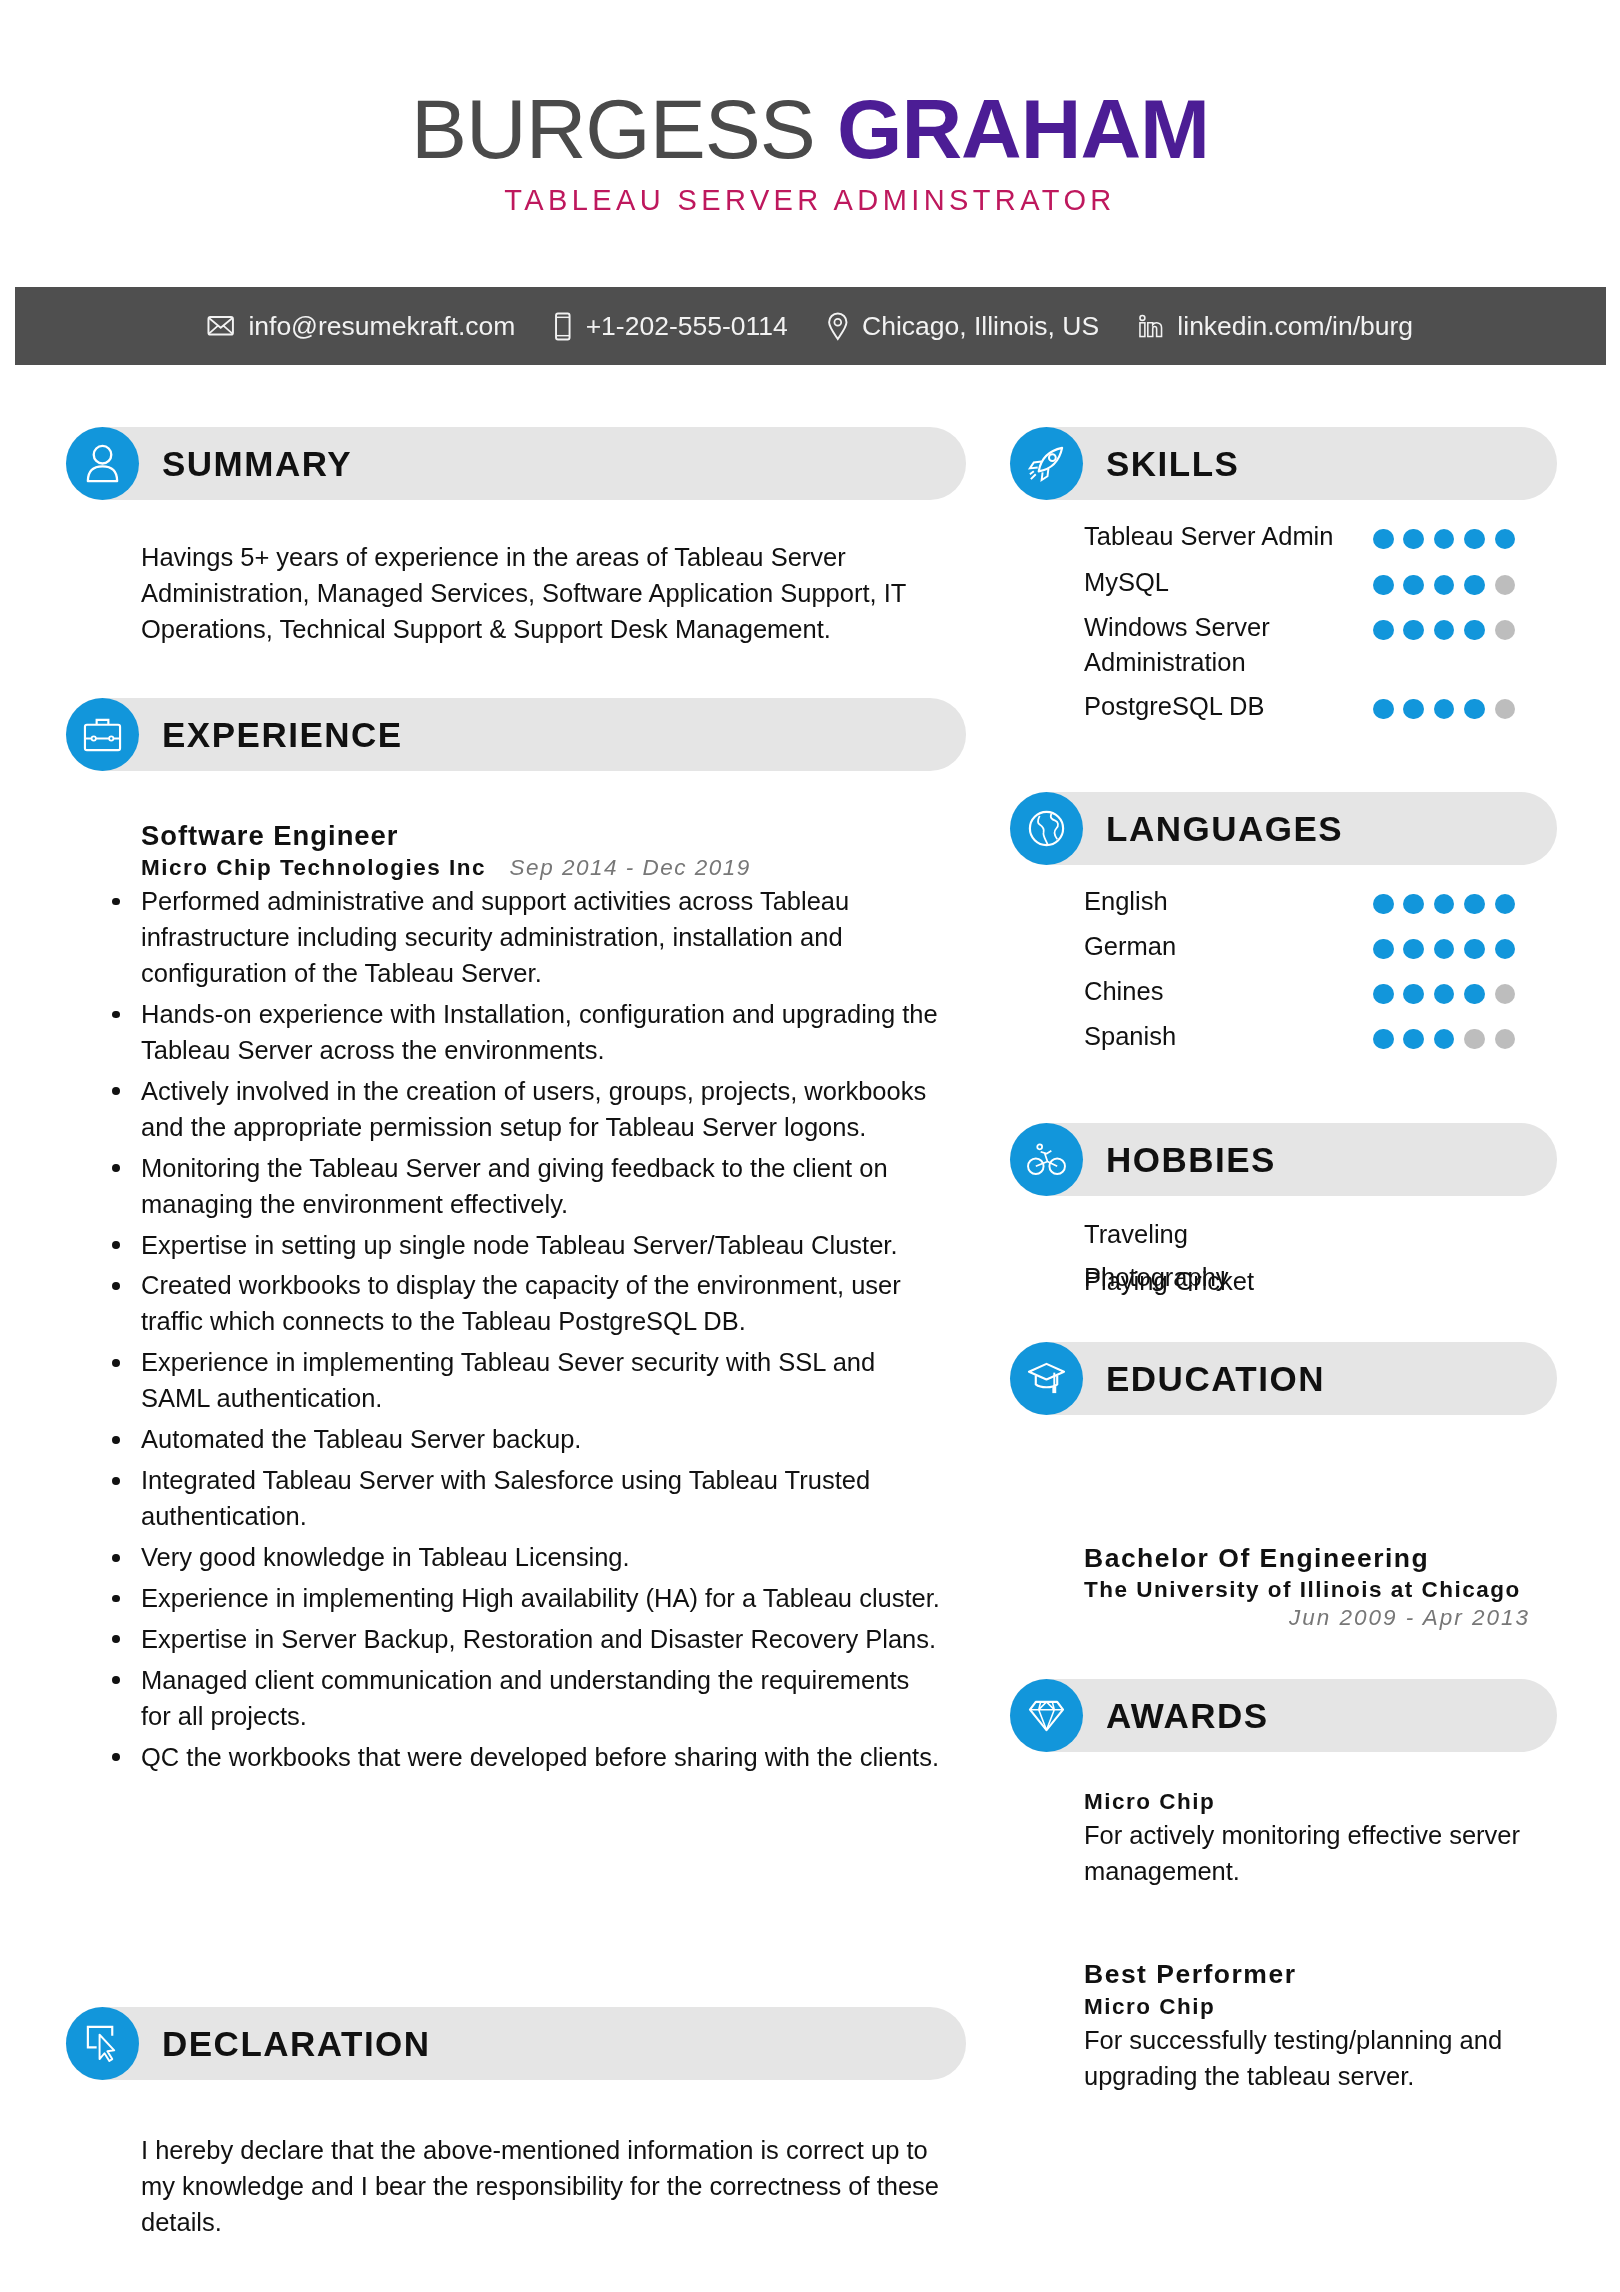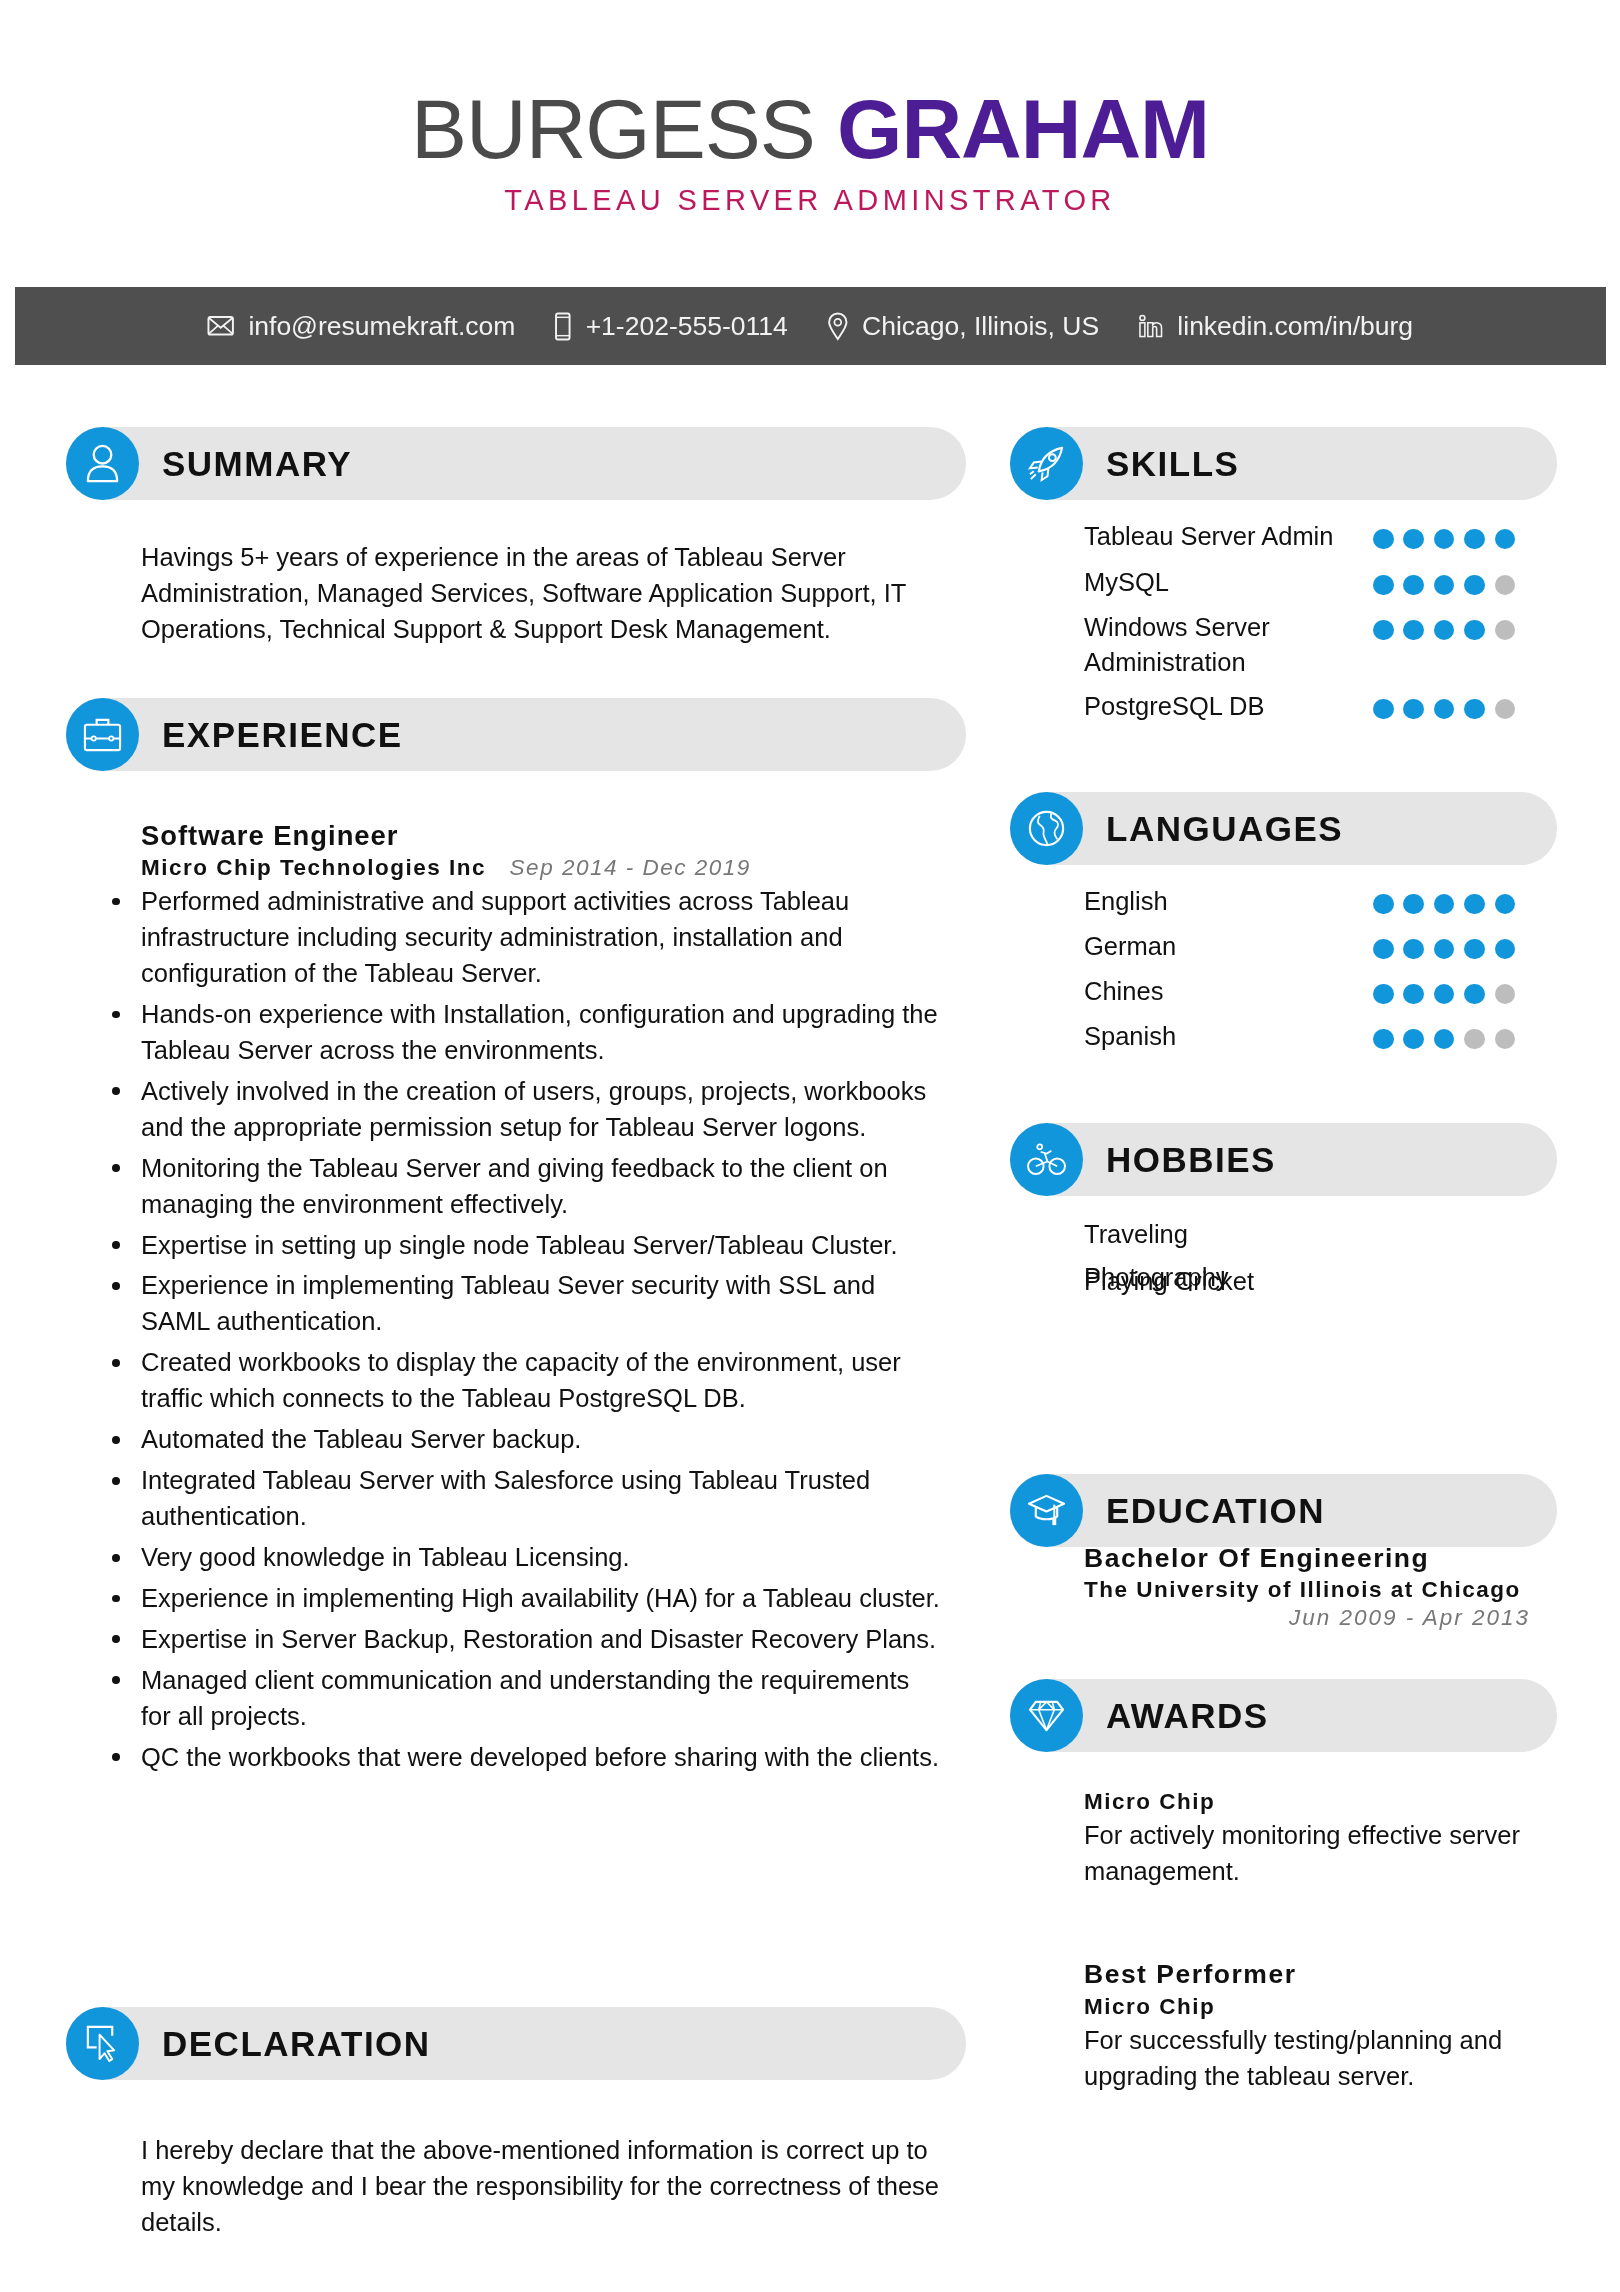--- a/index.html
+++ b/index.html
@@ -135,22 +135,22 @@
   <div class="job-role">Software Engineer</div>
   <div class="job-sub">
     <span>Micro Chip Technologies Inc</span><span class="job-dates">Sep 2014 - Dec 2019</span>
   </div>
   <ul class="bullets" style="margin-left:-39px; width:843px;">
     <li>Performed administrative and support activities across Tableau infrastructure including security administration, installation and configuration of the Tableau Server.</li>
     <li>Hands-on experience with Installation, configuration and upgrading the Tableau Server across the environments.</li>
     <li>Actively involved in the creation of users, groups, projects, workbooks and the appropriate permission setup for Tableau Server logons.</li>
     <li>Monitoring the Tableau Server and giving feedback to the client on managing the environment effectively.</li>
     <li>Expertise in setting up single node Tableau Server/Tableau Cluster.</li>
+    <li>Created workbooks to display the capacity of the environment, user traffic which connects to the Tableau PostgreSQL DB.</li>
     <li>Experience in implementing Tableau Sever security with SSL and SAML authentication.</li>
-    <li>Created workbooks to display the capacity of the environment, user traffic which connects to the Tableau PostgreSQL DB.</li>
     <li>Automated the Tableau Server backup.</li>
     <li>Integrated Tableau Server with Salesforce using Tableau Trusted authentication.</li>
     <li>Very good knowledge in Tableau Licensing.</li>
     <li>Experience in implementing High availability (HA) for a Tableau cluster.</li>
     <li>Expertise in Server Backup, Restoration and Disaster Recovery Plans.</li>
     <li>Managed client communication and understanding the requirements for all projects.</li>
     <li>QC the workbooks that were developed before sharing with the clients.</li>
   </ul>
 </div>
 
@@ -282,21 +282,21 @@
         <circle cx="15" cy="5" r="2.5" fill="none" stroke="#fff" stroke-width="1.8"></circle>
         <path d="M16 10 L22 12 L27 9 M20 11 L23 20 L11 25 M23 20 L33 25" fill="none" stroke="#fff" stroke-width="1.8" stroke-linejoin="round"></path>
       </svg>
   </div>
   <div class="section-title">HOBBIES</div>
 </div>
 <div class="hobby" style="top:1217px;">Traveling</div>
 <div class="hobby" style="top:1264px;">Playing Cricket</div>
 <div class="hobby" style="top:1260px;">Photography</div>
 
-<div class="section-head right-sec" style="top:1474px;">
+<div class="section-head right-sec" style="top:1342px;">
   <div class="pill"></div>
   <div class="icon-circle">
     <svg width="43" height="37" viewBox="0 0 44 38">
         <path d="M4 12 L22 4 L40 12 L22 20 Z" fill="none" stroke="#fff" stroke-width="2.2" stroke-linejoin="round"></path>
         <path d="M11 16 V25 C16 29 28 29 33 25 V16" fill="none" stroke="#fff" stroke-width="2.2"></path>
         <path d="M30 13 V27" stroke="#fff" stroke-width="2"></path>
         <rect x="28" y="27" width="4" height="7" fill="#fff"></rect>
       </svg>
   </div>
   <div class="section-title">EDUCATION</div>

